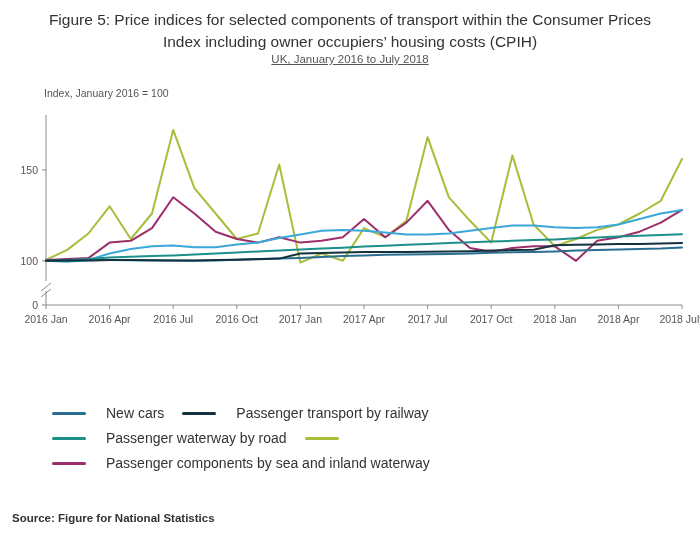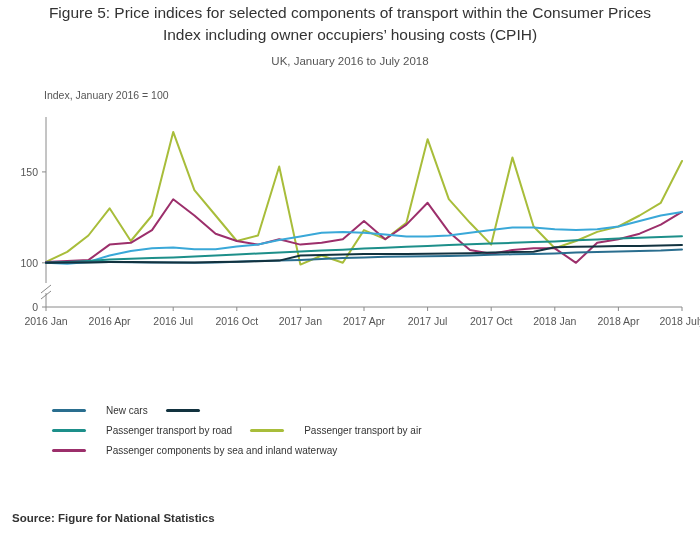--- a/index.html
+++ b/index.html
@@ -14,34 +14,34 @@
     color: #333333;
     overflow: hidden;
   }
   .figure {
     position: relative;
     width: 700px;
     height: 549px;
     box-sizing: border-box;
   }
   .title-block {
-    padding: 2px 28px 0 28px;
+    padding: 9px 28px 0 28px;
     text-align: center;
   }
   .fig-title {
     font-size: 15.5px;
     line-height: 22px;
     color: #333333;
     font-weight: normal;
     margin: 0;
   }
   .fig-subtitle {
     font-size: 11.5px;
     color: #555555;
-    margin-top: 9px;
+    text-decoration: underline;
   }
   .plot-wrap {
     position: relative;
     margin-top: 12px;
     height: 270px;
   }
   svg.chart {
     position: absolute;
     left: 0;
     top: 0;
@@ -65,21 +65,21 @@
     white-space: nowrap;
   }
   .legend-swatch {
     width: 34px;
     height: 3px;
     border-radius: 2px;
     margin-right: 8px;
     flex: none;
   }
   .legend-label {
-    font-size: 10px;
+    font-size: 14px;
     color: #333333;
     padding-left: 12px;
   }
   .source {
     position: absolute;
     left: 12px;
     top: 512px;
     font-size: 11.5px;
     font-weight: bold;
     color: #333333;
@@ -145,30 +145,30 @@
   </div>
 
   <div class="legend">
     <div class="legend-row">
       <div class="legend-item">
         <span class="legend-swatch" style="background:#2a6e8f"></span>
         <span class="legend-label">New cars</span>
       </div>
       <div class="legend-item">
         <span class="legend-swatch" style="background:#12323f"></span>
+        <span class="legend-label">Passenger transport by railway</span>
       </div>
     </div>
     <div class="legend-row">
       <div class="legend-item">
         <span class="legend-swatch" style="background:#1d8f8a"></span>
-        <span class="legend-label">Passenger transport by road</span>
+        <span class="legend-label">Passenger waterway by road</span>
       </div>
       <div class="legend-item">
         <span class="legend-swatch" style="background:#a8bd3a"></span>
-        <span class="legend-label">Passenger transport by air</span>
       </div>
     </div>
     <div class="legend-row">
       <div class="legend-item">
         <span class="legend-swatch" style="background:#9c2f6b"></span>
         <span class="legend-label">Passenger components by sea and inland waterway</span>
       </div>
     </div>
   </div>
 

